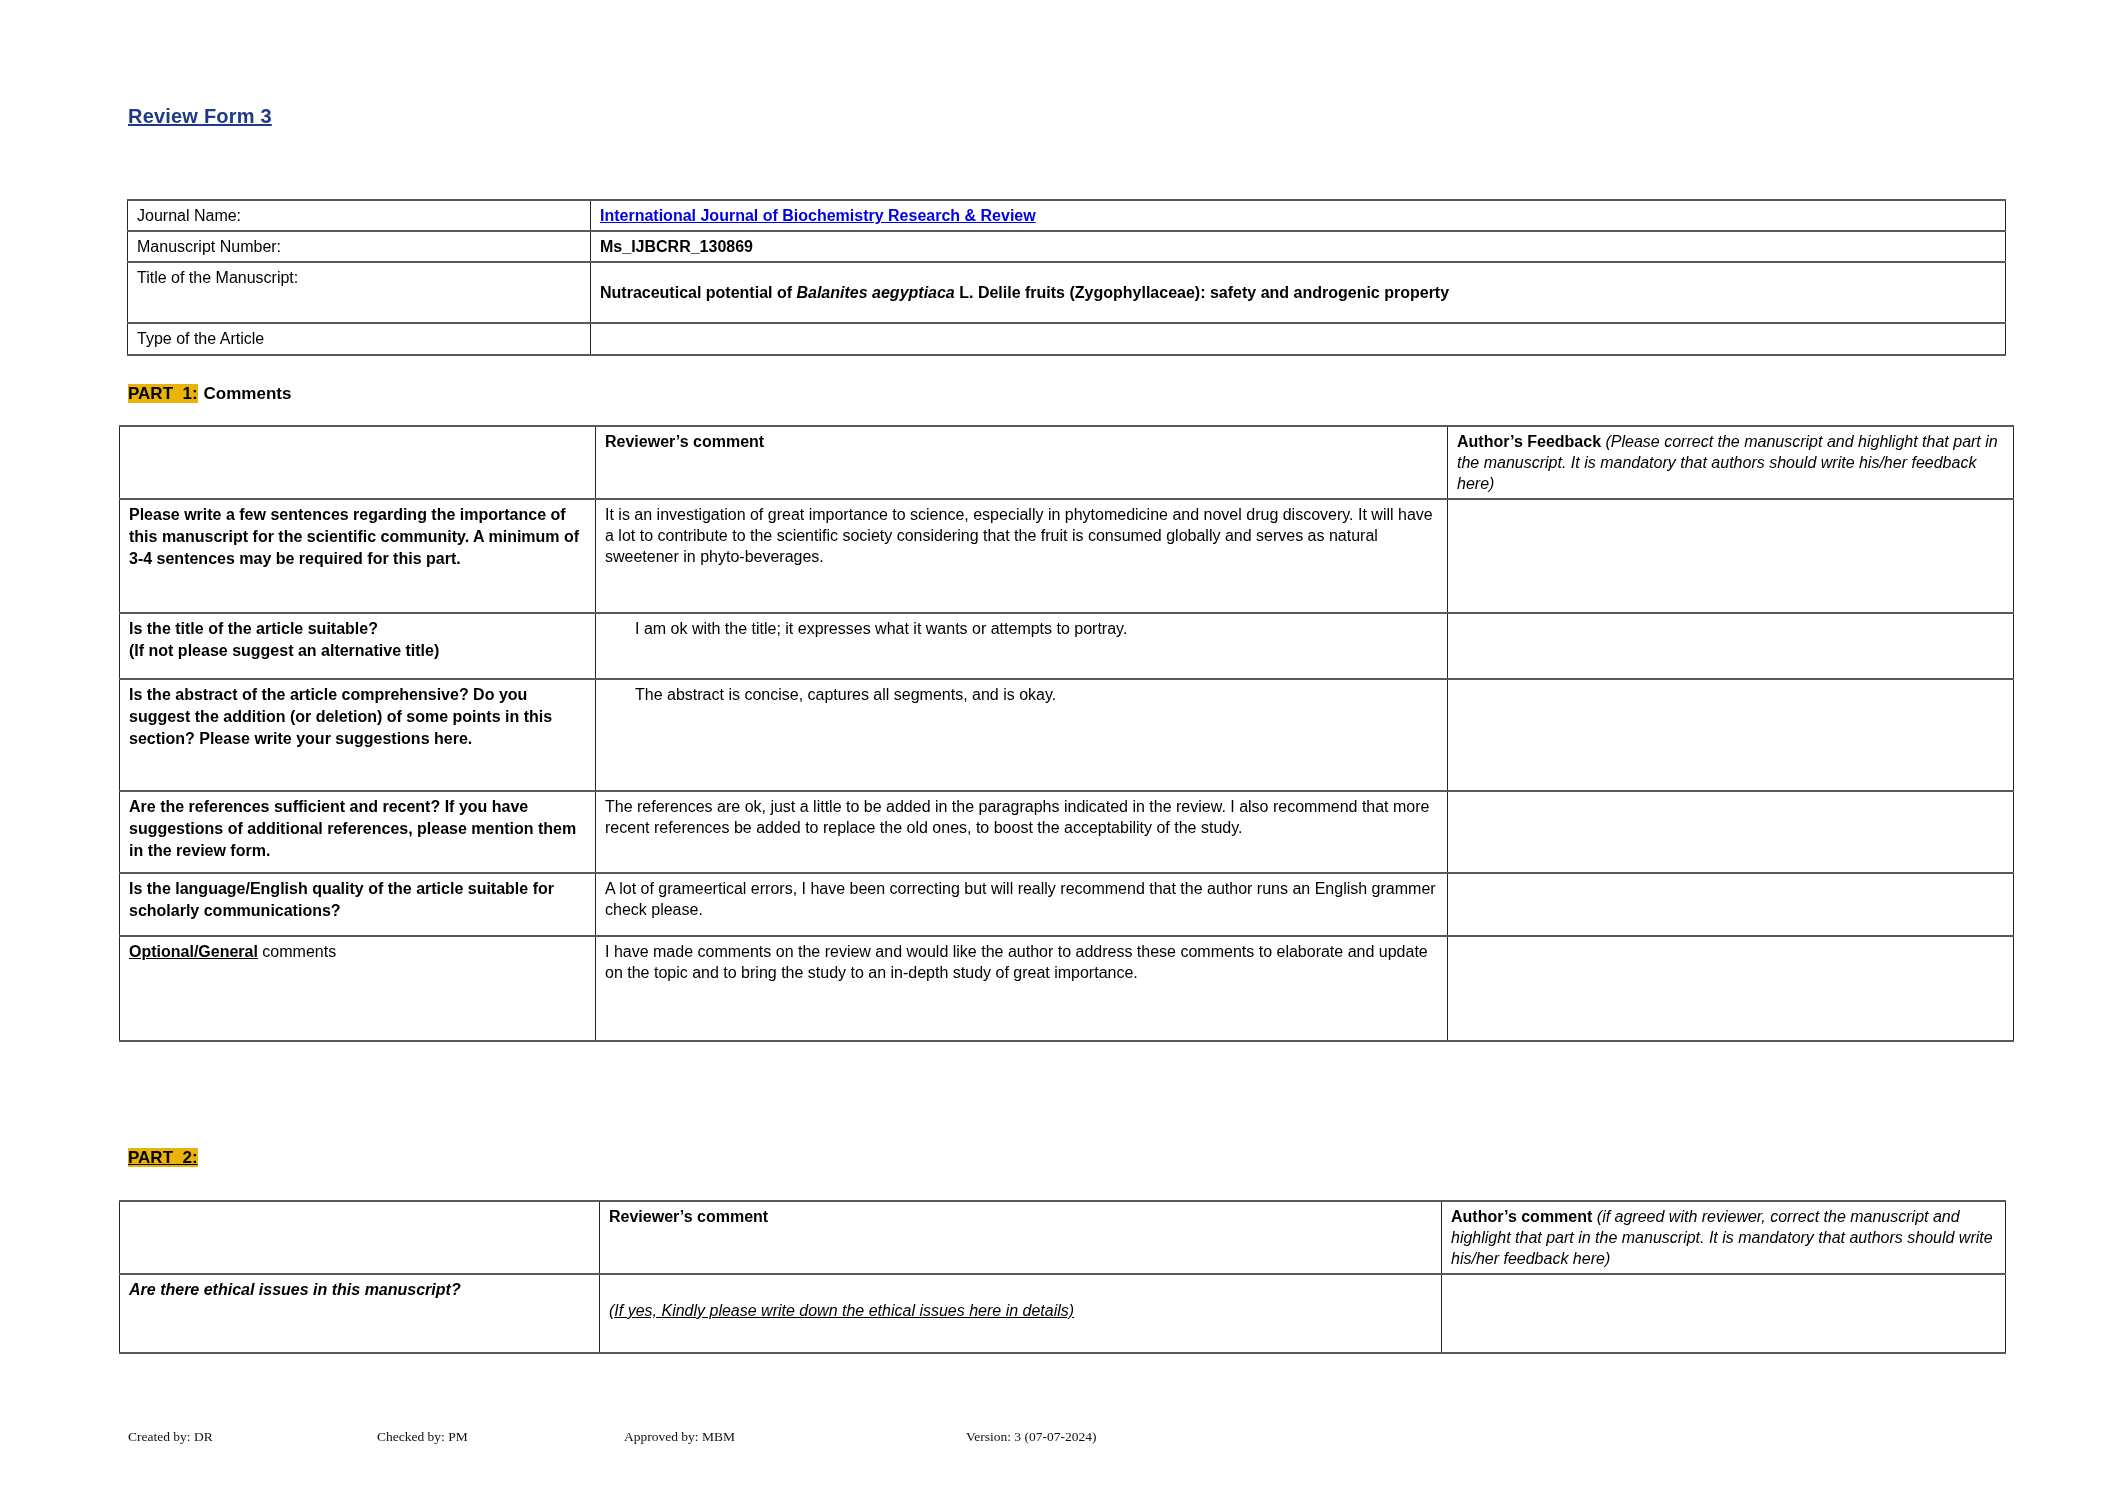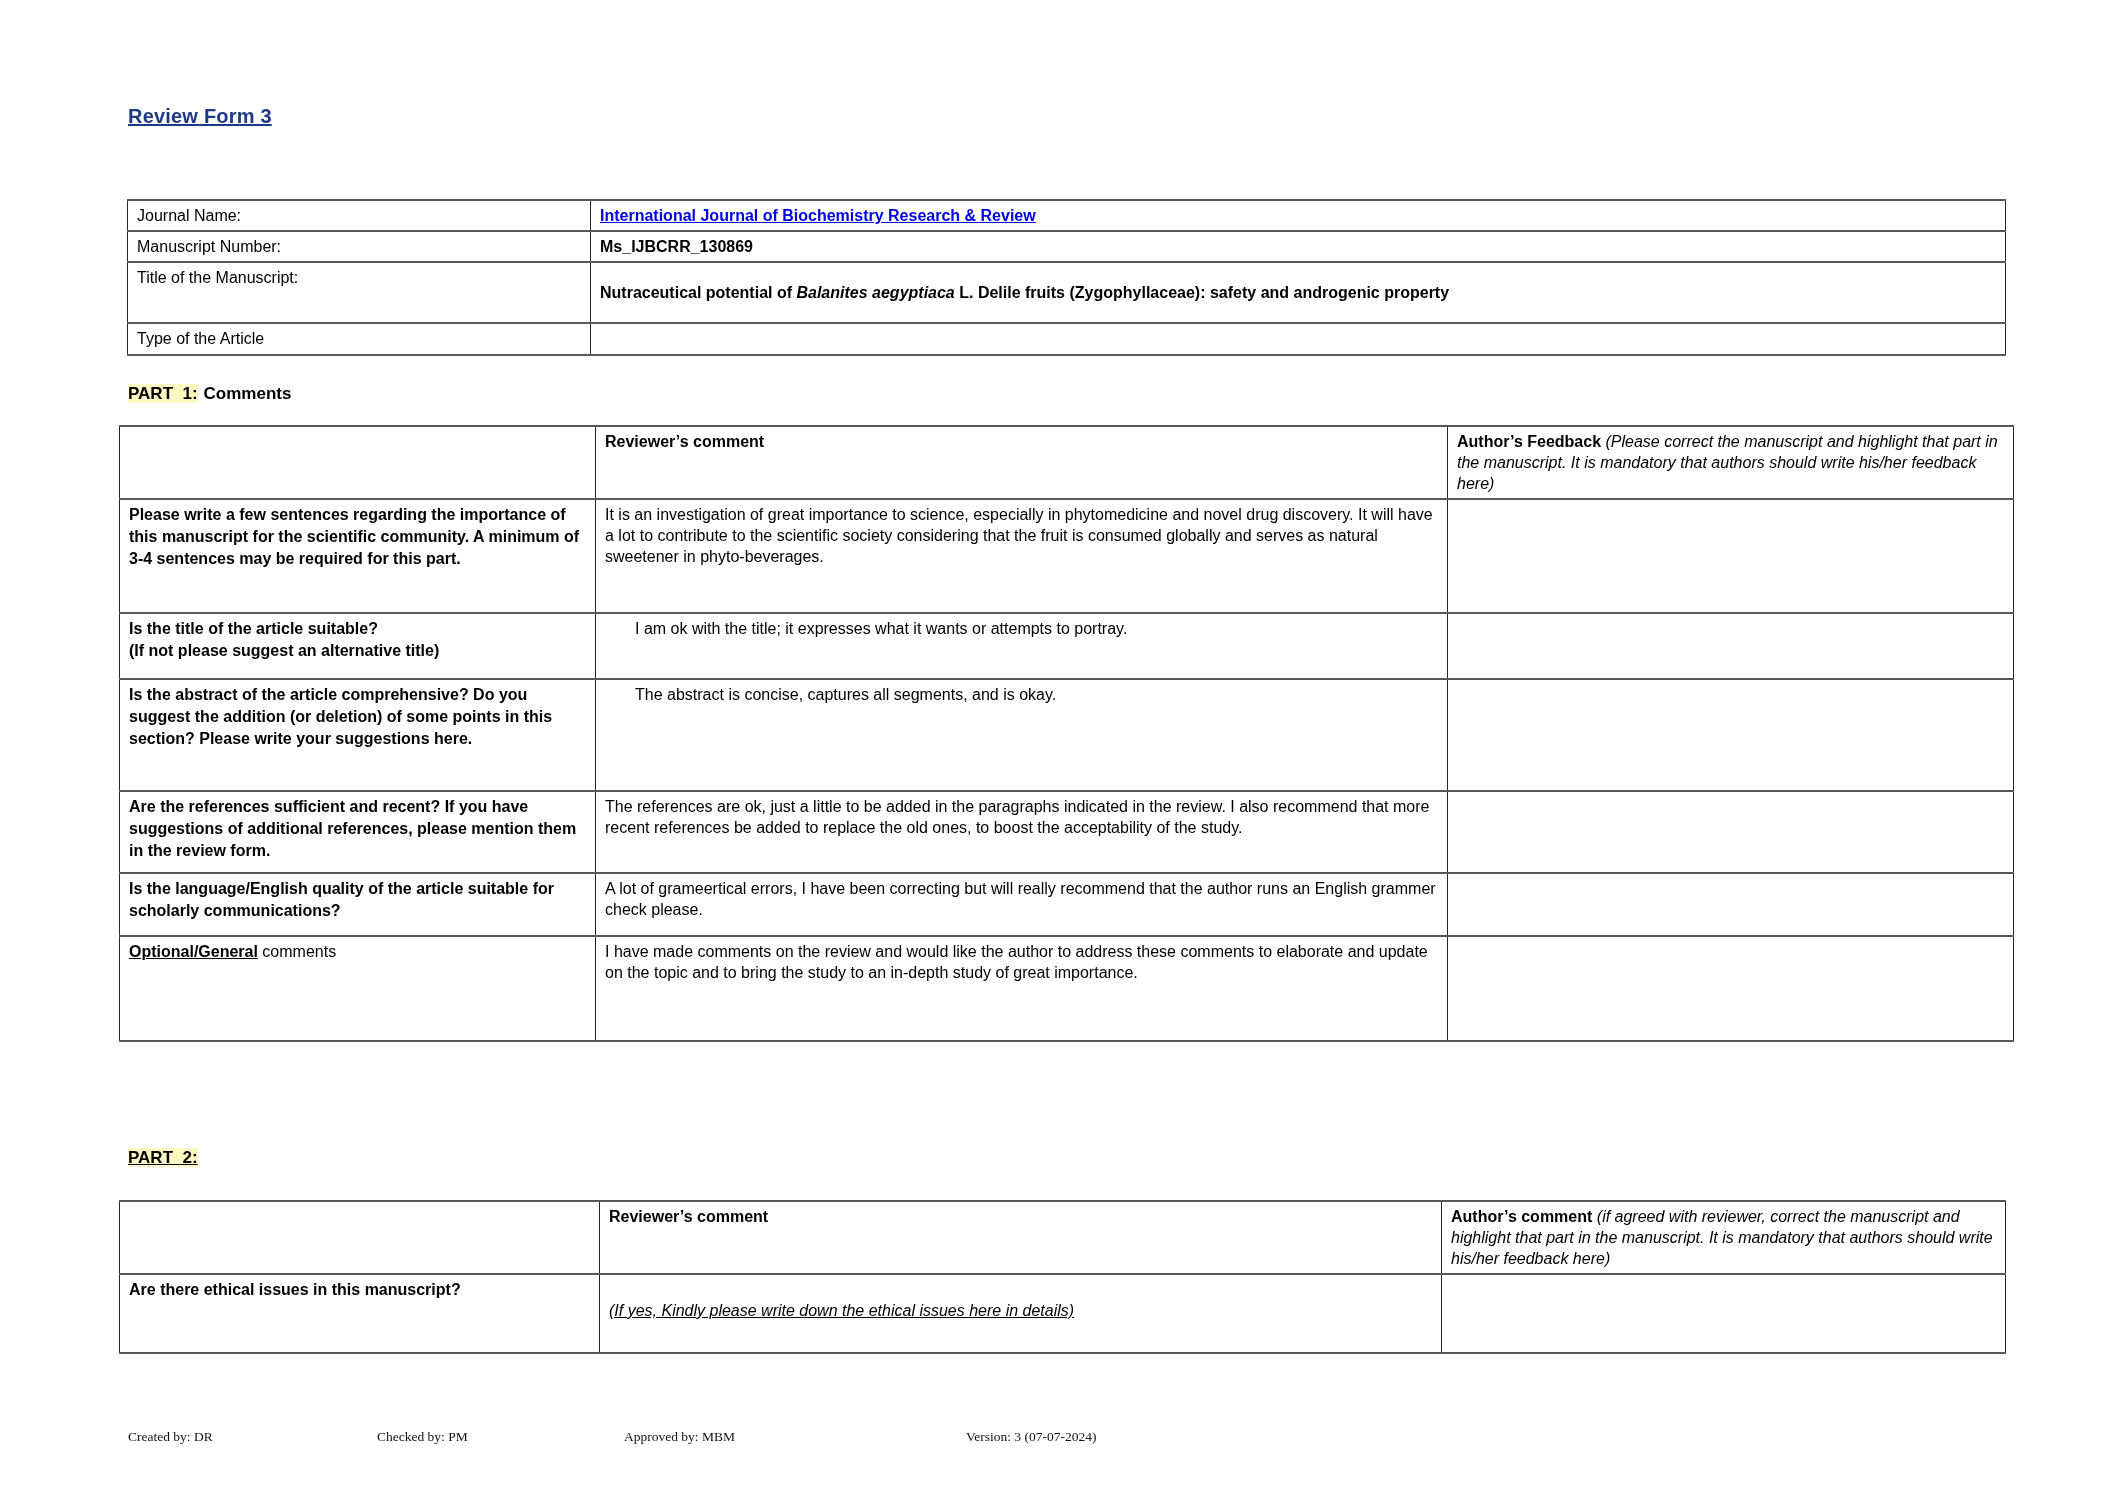--- a/index.html
+++ b/index.html
@@ -23,36 +23,36 @@
   .info-table { position:absolute; left:127px; top:199px; width:1878px; }
   .info-table td.lbl { }
   .info-table td.val-mid { vertical-align:middle; }
   .bold { font-weight:bold; }
   .link { color:#0000e6; font-weight:bold; text-decoration:underline; cursor:pointer; }
   .species { font-style:italic; }
 
   .part-head { position:absolute; left:128px; font-size:17px; font-weight:bold; }
   .part1-head { top:384px; }
   .part2-head { top:1148px; }
-  .hl { background:#fef9c3; white-space:pre;margin-top:7px; }
+  .hl { background:#eab308; white-space:pre;margin-top:7px; }
   .hl-underline { text-decoration:underline; }
   .head-rest { margin-left:6px; }
 
   .part1-table { position:absolute; left:119px; top:425px; width:1894px; }
   .part2-table { position:absolute; left:119px; top:1200px; width:1886px; }
 
   .q { font-weight:bold; white-space:pre-line; line-height:22px; }
   td.q-indent { padding-left:40px; }
   .note { font-style:italic; font-weight:normal; }
   .hdr-name { font-weight:bold; }
   td.hdr3 { line-height:20px; }
   .ind { text-indent:30px; display:block; }
   .ogc-strong { font-weight:bold; text-decoration:underline; }
   .lead { font-weight:normal; }
-  td.mid { vertical-align:middle; }
+  td.mid { vertical-align:middle;font-style:italic; }
   .eth { font-style:italic; text-decoration:underline; }
   td.p2hdr { line-height:19px; padding-top:3px; }
 
   .footer {
     position:absolute; top:1429px; left:0; width:1760px; height:20px;
     font-family:"Liberation Serif", serif; font-size:13.5px; color:#111;
   }
   .footer span { position:absolute; top:0; white-space:nowrap; }
   .f1 { left:128px; } .f2 { left:377px; } .f3 { left:624px; } .f4 { left:966px; }
 </style>

